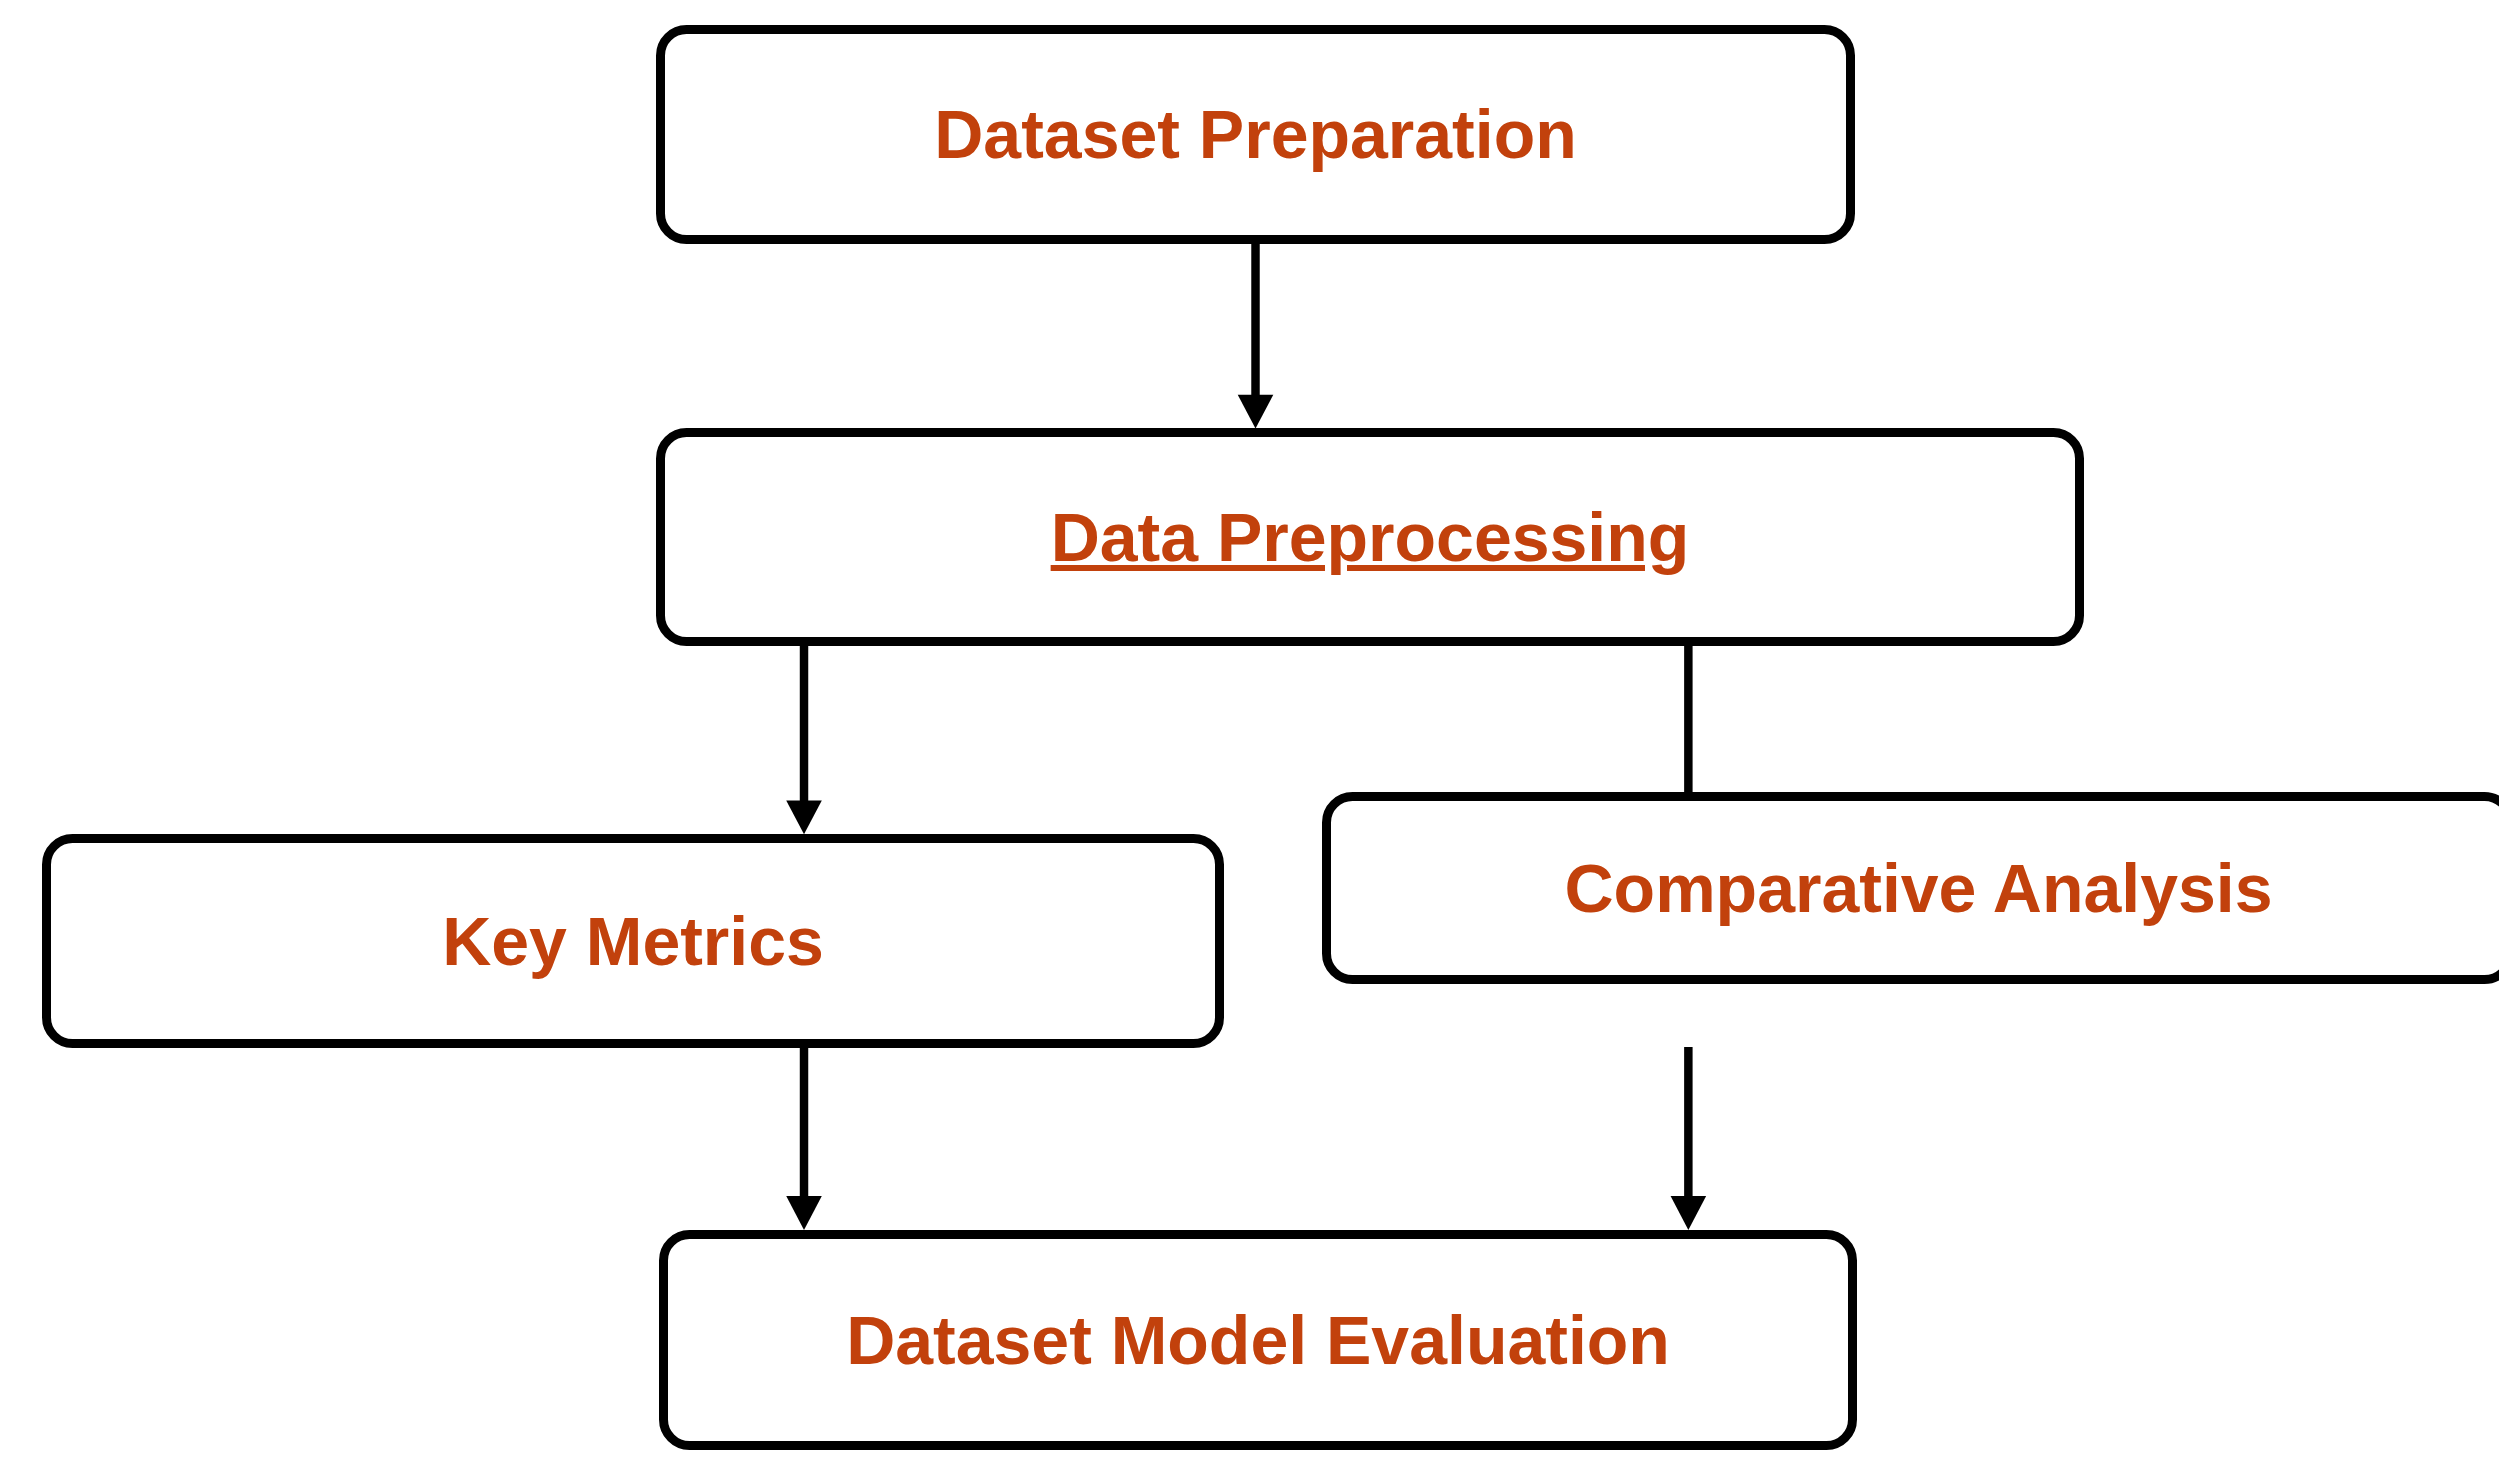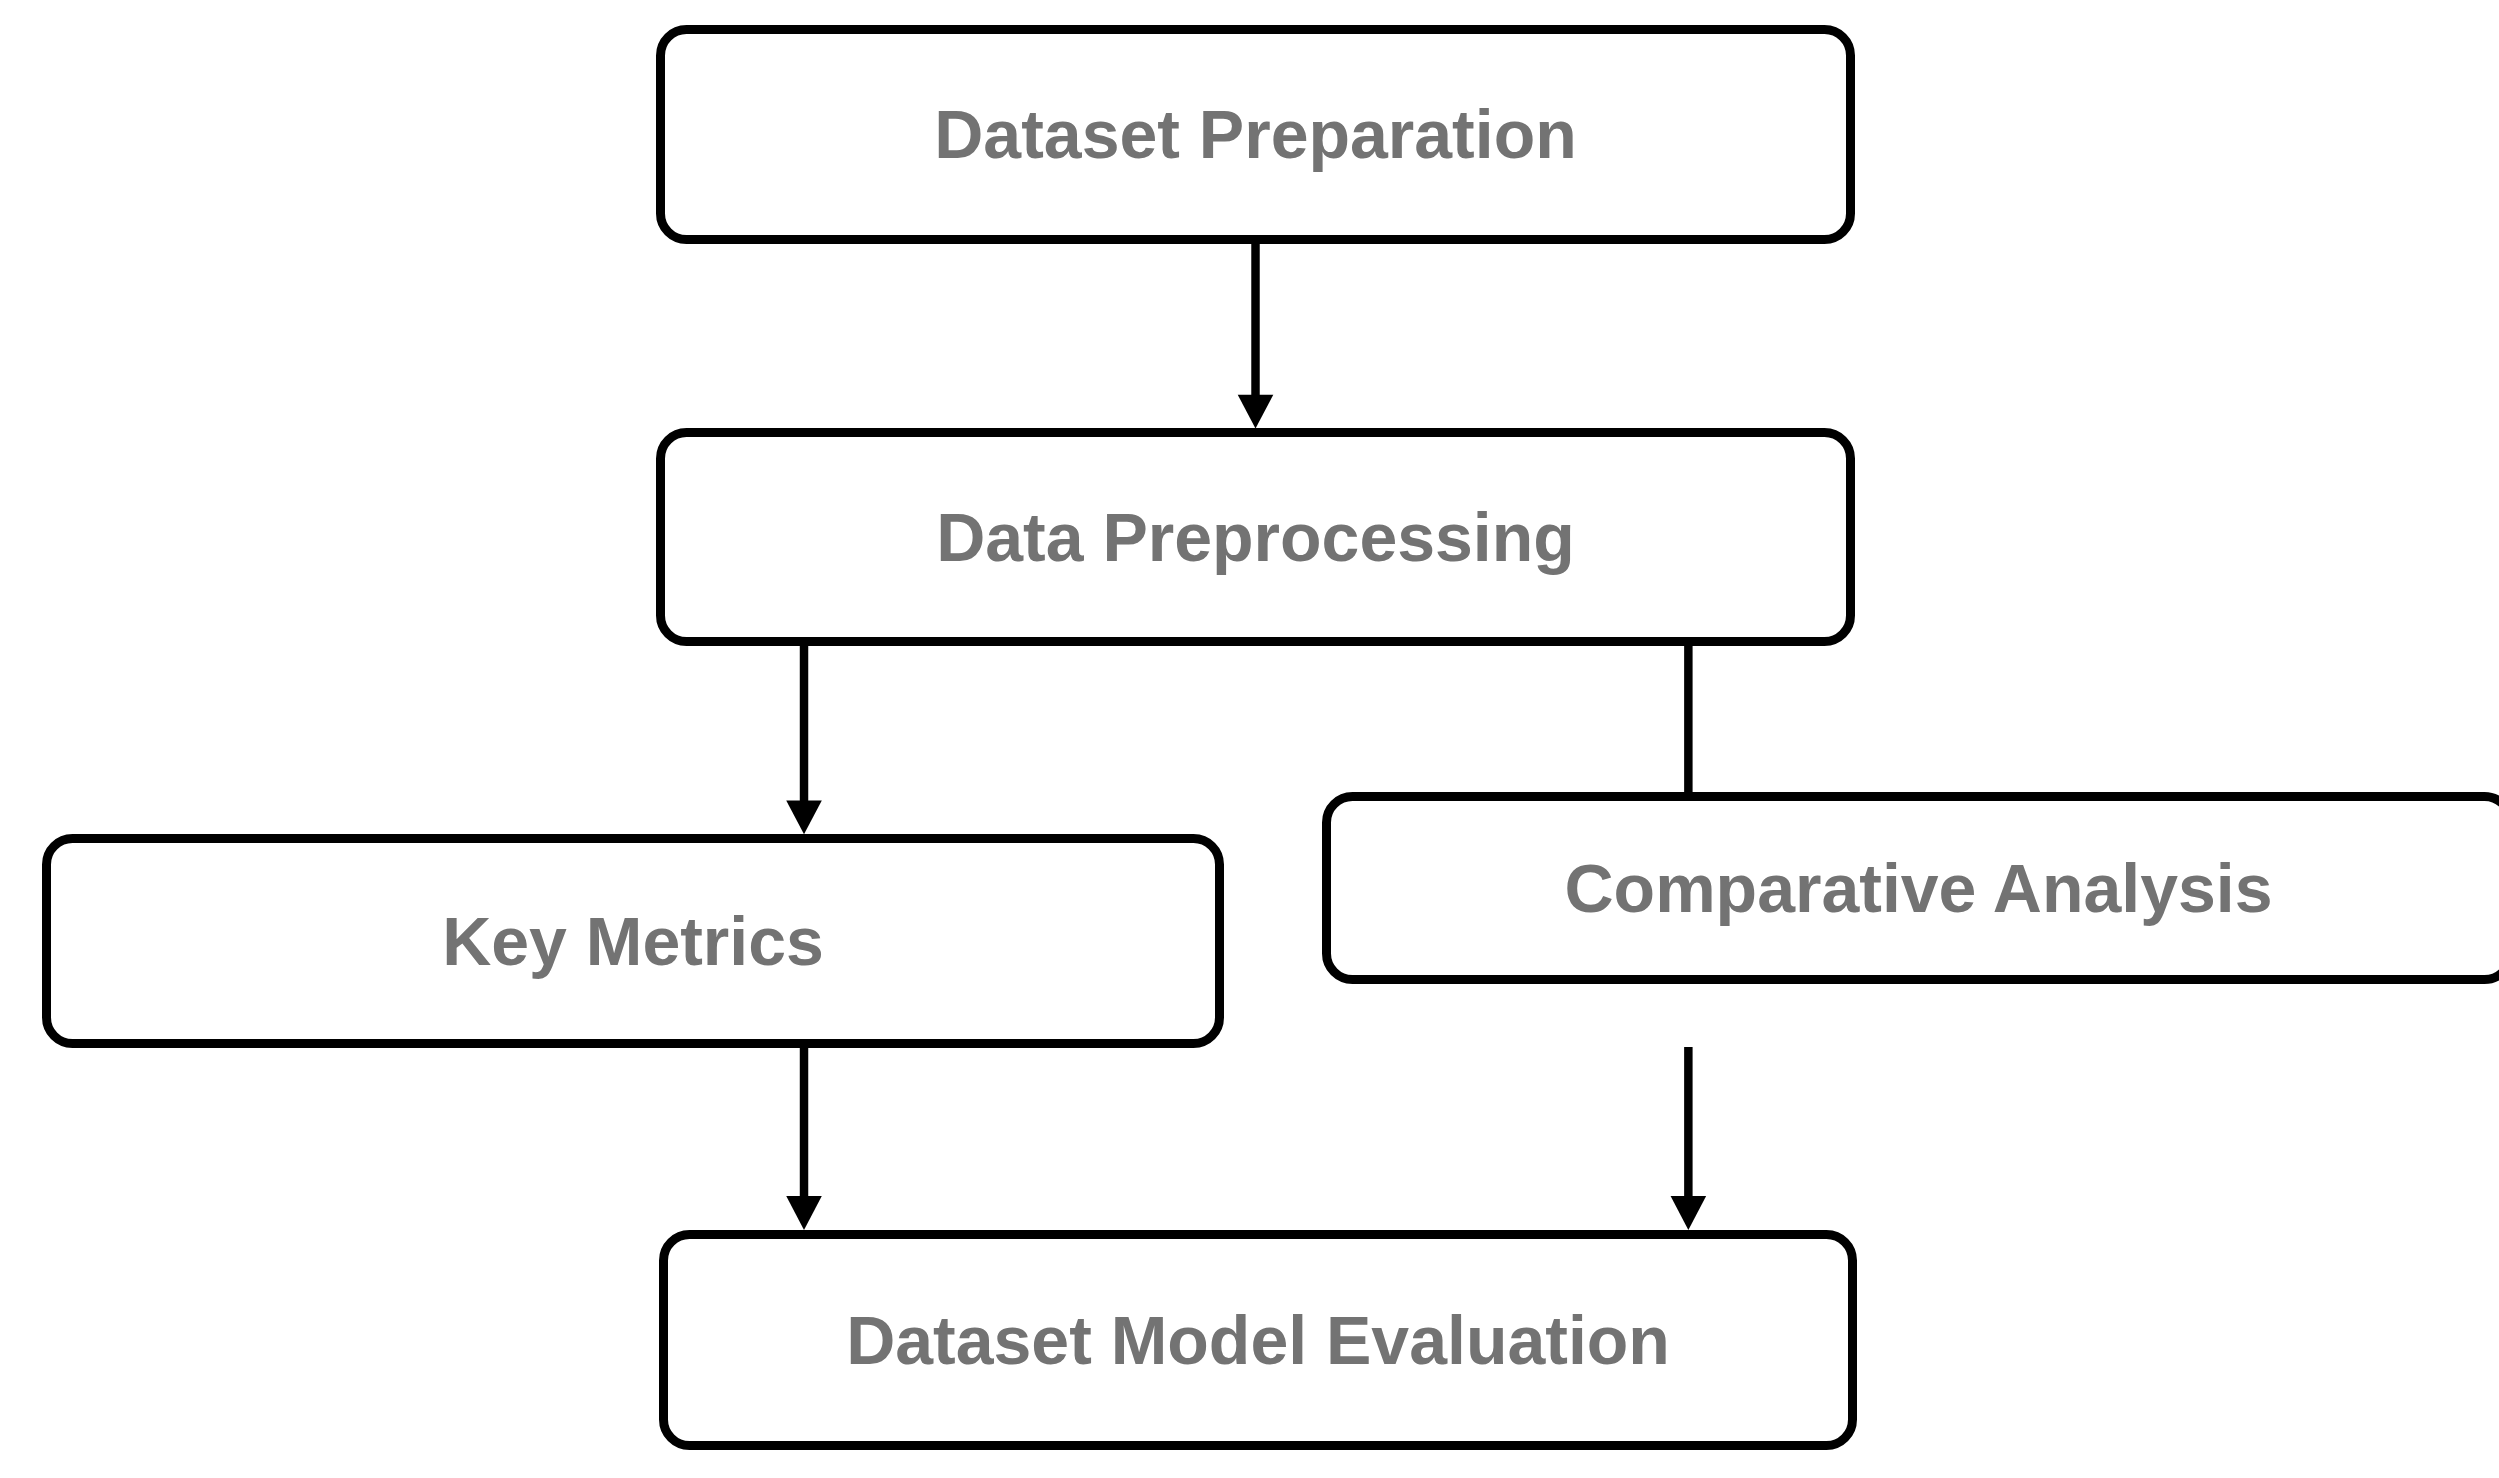--- a/index.html
+++ b/index.html
@@ -28,26 +28,26 @@
     box-sizing: border-box;
     border: 9.3px solid #000000;
     border-radius: 30.5px;
     background: #ffffff;
     display: flex;
     align-items: center;
     justify-content: center;
     text-align: center;
     font-size: 68px;
     font-weight: bold;
-    color: #737373;
+    color: #c2410c;
     line-height: 1.1;
     white-space: nowrap;
   }
   .node-1 { left: 656px;  top: 24.6px;   width: 1199px; height: 219px; }
-  .node-2 { left: 656px;  top: 428px;  width: 1199px; height: 218px; }
+  .node-2 { left: 656px;  top: 428px;  width: 1428px; height: 218px; text-decoration: underline; }
   .node-3 { left: 42px;   top: 834px;  width: 1182px; height: 214px; }
   .node-4 { left: 1282px; top: 792px;  width: 1193px; height: 192px; margin-left: 40px; }
   .node-5 { left: 659px;  top: 1230px; width: 1198px; height: 220px; }
 </style>
 </head>
 <body>
 
 <div class="canvas">
 
   <svg class="edges-layer" viewBox="0 0 2951 1746" xmlns="http://www.w3.org/2000/svg">

